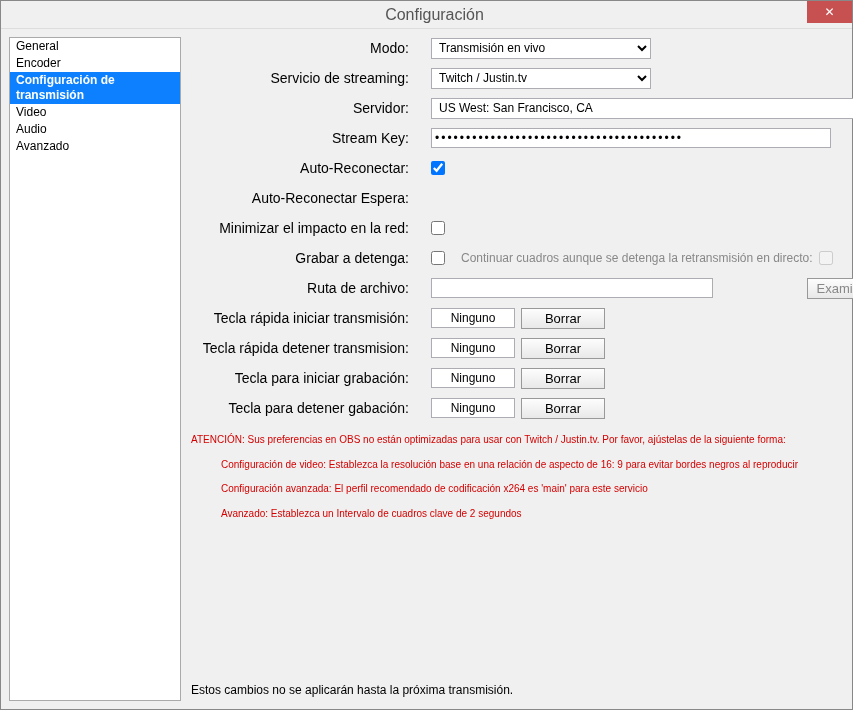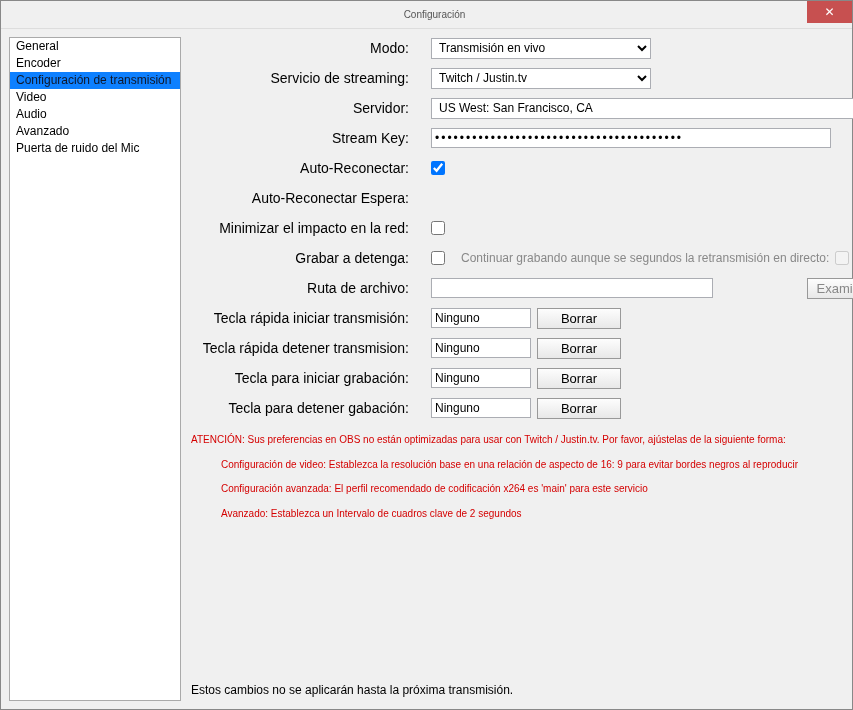--- a/index.html
+++ b/index.html
@@ -25,21 +25,21 @@
     background: #f0f0f0;
     display: flex;
     align-items: center;
     position: relative;
     border-bottom: 1px solid #ddd;
   }
   .titlebar-title {
     flex: 1;
     text-align: center;
     color: #555;
-    font-size: 10px;
+    font-size: 16px;
     padding-left: 16px;
   }
   .close-btn {
     width: 45px;
     height: 22px;
     background: #c75050;
     color: #fff;
     display: flex;
     align-items: center;
     justify-content: center;
@@ -67,21 +67,22 @@
     overflow: auto;
   }
   .sidebar-item {
     padding: 1px 6px;
     cursor: pointer;
     font-size: 12px;
     line-height: 15px;
   }
   .sidebar-item.selected {
     background: #0d80ff;
-    color: #0f172a;
+    color: #ffffff;
+    font-weight: bold;
   }
   .content {
     flex: 1;
     display: flex;
     flex-direction: column;
     padding-right: 6px;
   }
   .form-row {
     display: flex;
     align-items: center;
@@ -163,21 +164,21 @@
     font-size: 13px;
     cursor: pointer;
     height: 21px;
     text-align: center;
     font-family: inherit;
   }
   .btn-disabled {
     color: #888;
     cursor: default;
   }
-  .hk-input { width: 100px; }
+  .hk-input { width: 84px; text-align: center; }
   .inline-label {
     font-size: 12px;
     color: #888;
   }
   .path-input {
     width: 282px;
     background: #f4f4f4;
     border: 1px solid #ccc;
     color: #888;
   }
@@ -220,21 +221,20 @@
   <div class="body">
     <div class="main">
 
       <div class="sidebar">
         <div class="sidebar-item">General</div>
         <div class="sidebar-item">Encoder</div>
         <div class="sidebar-item selected">Configuración de transmisión</div>
         <div class="sidebar-item">Video</div>
         <div class="sidebar-item">Audio</div>
         <div class="sidebar-item">Avanzado</div>
-        <div class="sidebar-item">Puerta de ruido del Mic</div>
       </div>
 
       <div class="content">
 
         <div class="form-row">
           <div class="form-label">Modo:</div>
           <div class="form-field">
             <select class="select-mode">
               <option>Transmisión en vivo</option>
             </select>
@@ -281,21 +281,21 @@
           <div class="form-label">Minimizar el impacto en la red:</div>
           <div class="form-field">
             <input type="checkbox" style="">
           </div>
         </div>
 
         <div class="form-row">
           <div class="form-label">Grabar a detenga:</div>
           <div class="form-field">
             <input type="checkbox" style="">
-            <span class="inline-label" style="margin-left:10px">Continuar grabando aunque se segundos la retransmisión en directo:</span>
+            <span class="inline-label" style="margin-left:10px">Continuar cuadros aunque se detenga la retransmisión en directo:</span>
             <input type="checkbox" disabled="" style="">
           </div>
         </div>
 
         <div class="form-row">
           <div class="form-label">Ruta de archivo:</div>
           <div class="form-field">
             <input type="text" class="path-input" disabled="" style="">
             <button class="btn btn-disabled" disabled="" style="margin-left:auto">Examinar...</button>
           </div>

